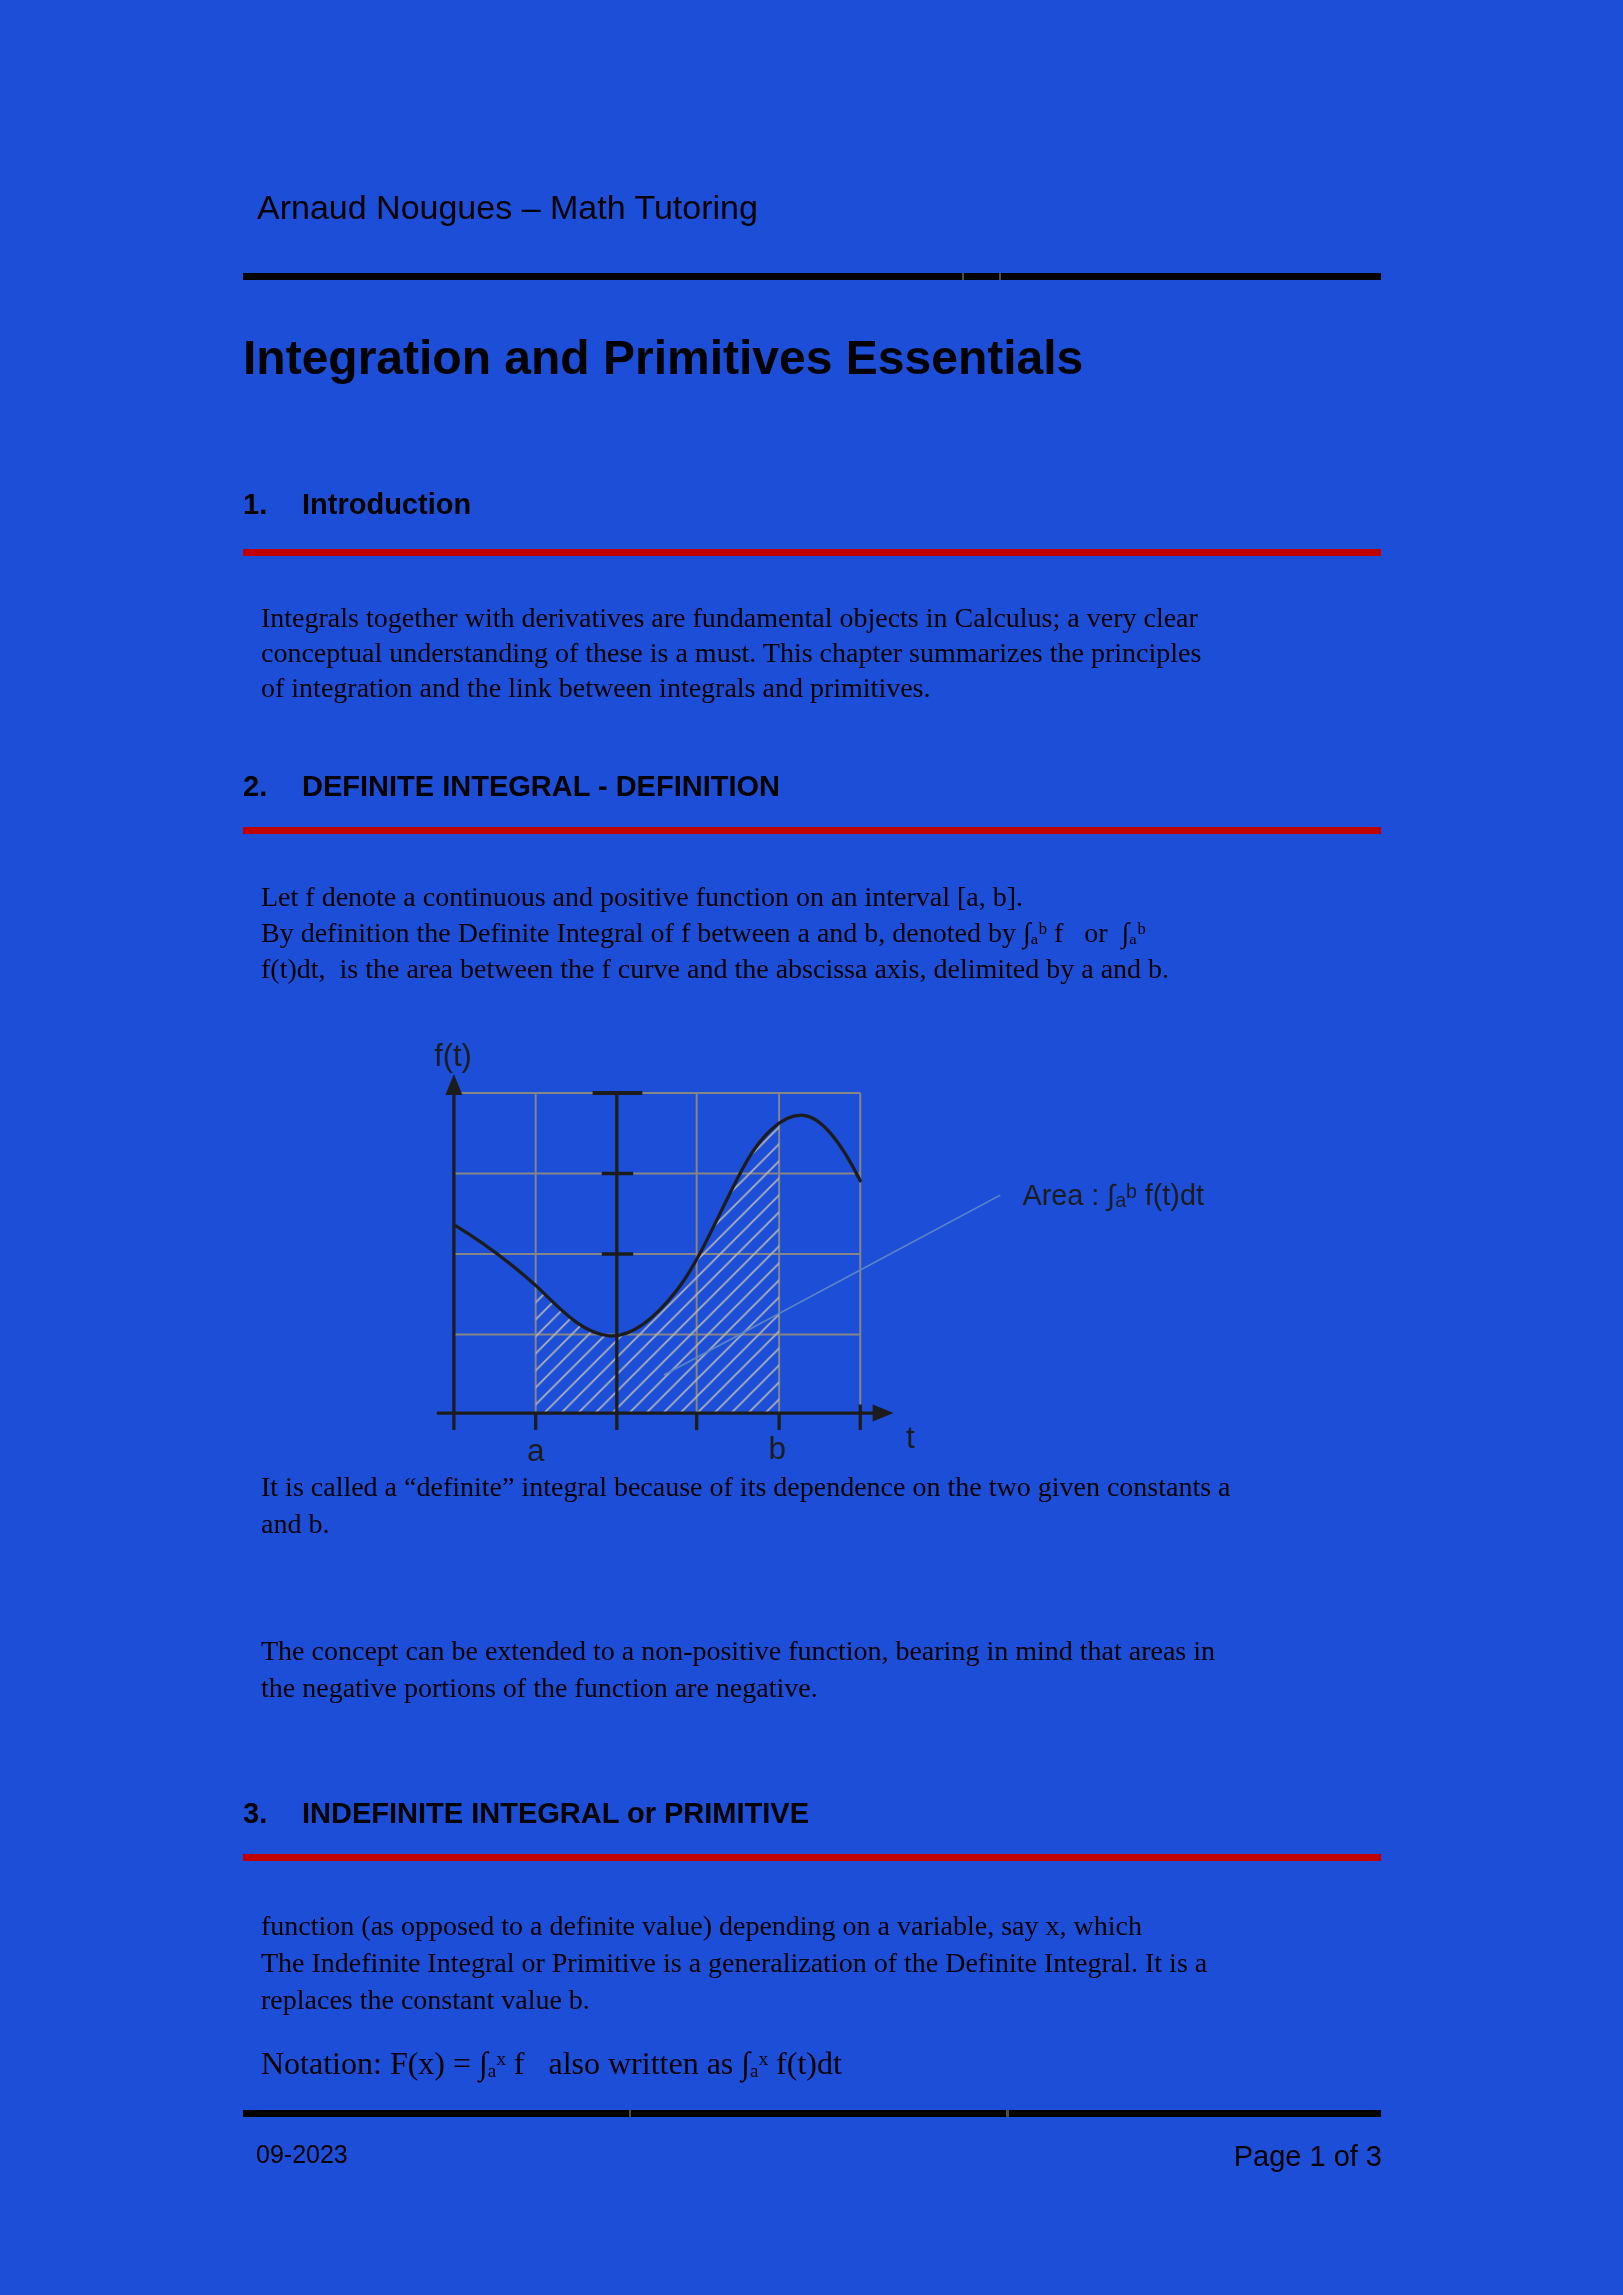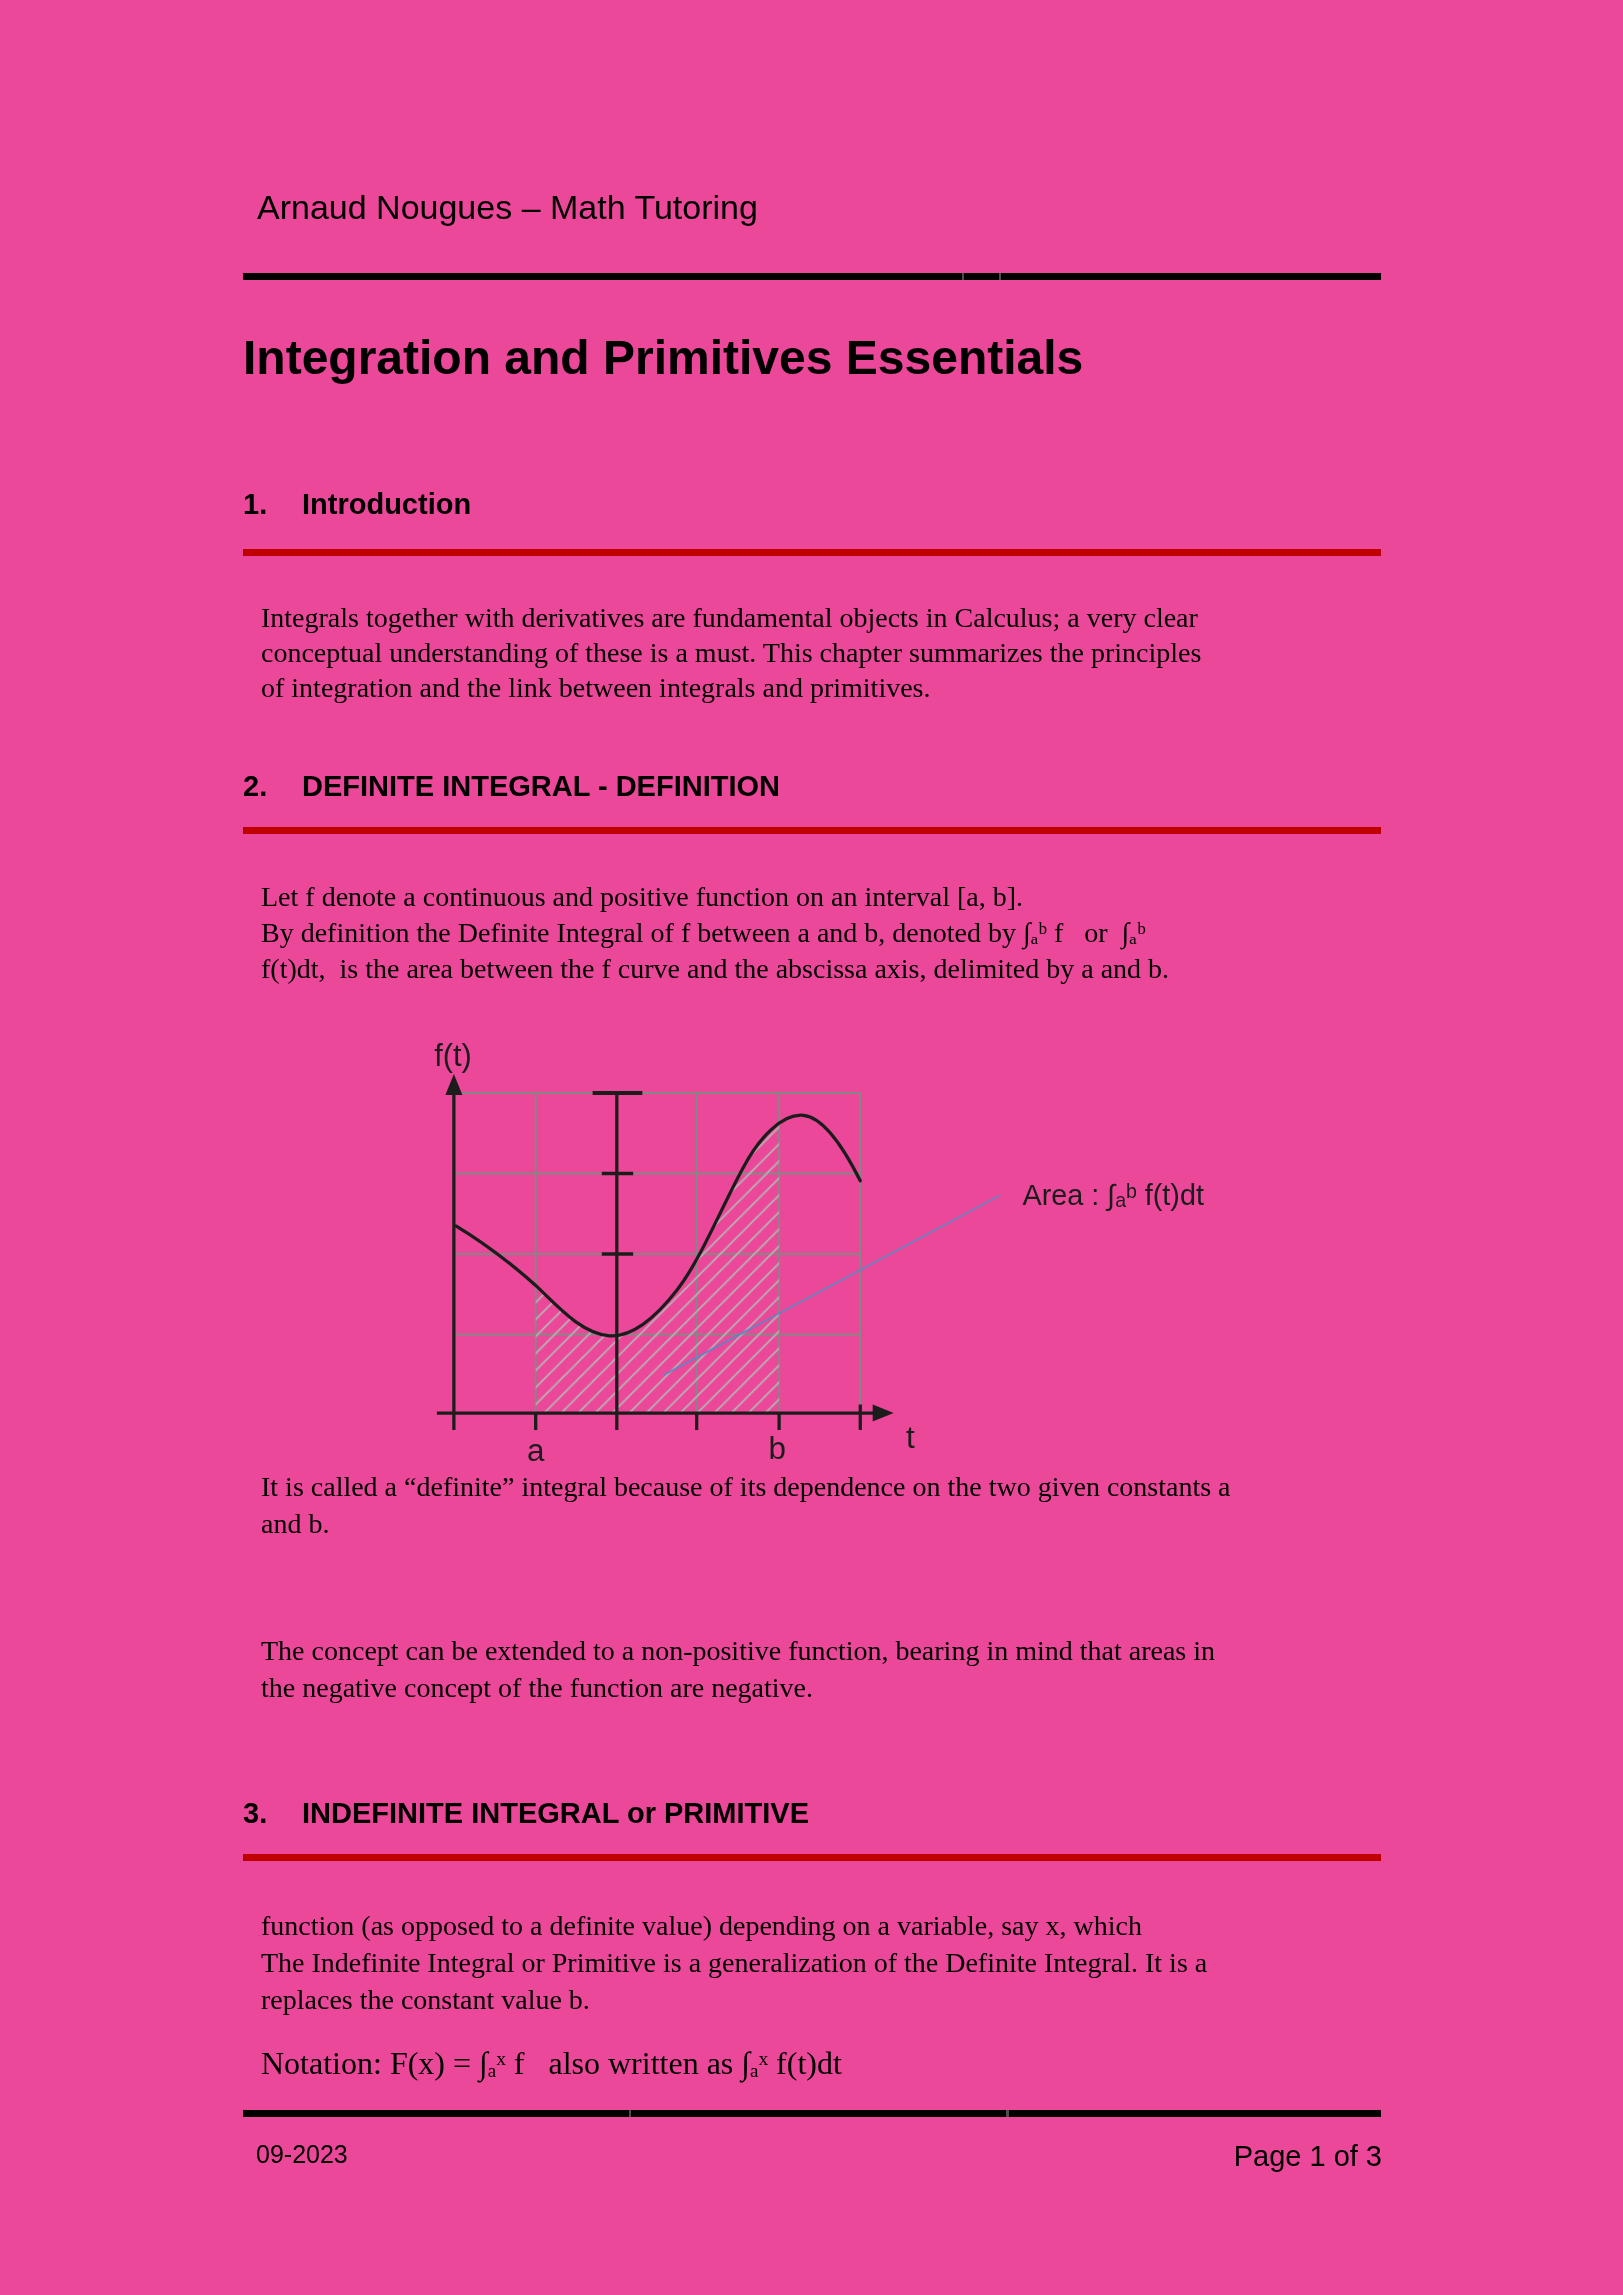--- a/index.html
+++ b/index.html
@@ -1,19 +1,19 @@
 <!DOCTYPE html>
 <html style="font-size:10.5px"><head>
 <meta charset="utf-8">
 <style>
   html,body{margin:0;padding:0;background:#e8e8e8;}
   .page{
     position:relative;
     width:1624px;height:2295px;
-    background:#ec4899;
+    background:#1d4ed8;
     overflow:hidden;
     font-family:"Liberation Serif", serif;
     color:#000;
   }
   .abs{position:absolute;}
   .sans{font-family:"Liberation Sans", sans-serif;}
   .serif{font-family:"Liberation Serif", "DejaVu Sans", serif;margin-left:18px;}
 
   .header-line{left:257px;top:190px;font-size:34px;line-height:1;}
   .rule-black{left:243px;width:1138px;height:6.5px;background:#000;}
@@ -138,21 +138,21 @@
     <text x="1188" y="2228" text-anchor="middle" font-family="Liberation Sans, sans-serif" font-size="48" fill="#1c1c1c">b</text>
     <text x="1563" y="1840" font-family="Liberation Sans, sans-serif" font-size="44" fill="#1c1c1c">Area : ∫ₐᵇ f(t)dt</text>
   </svg>
 
   <div class="abs serif para p3">
     <div class="tline">It is called a “definite” integral because of its dependence on the two given constants a</div>
     <div class="tline">and b.</div>
   </div>
   <div class="abs serif para p4">
     <div class="tline">The concept can be extended to a non-positive function, bearing in mind that areas in</div>
-    <div class="tline">the negative concept of the function are negative.</div>
+    <div class="tline">the negative portions of the function are negative.</div>
   </div>
 
   <div class="abs sans sec-heading h3"><span class="num">3.</span><span>INDEFINITE INTEGRAL or PRIMITIVE</span></div>
   <div class="abs rule-red r3" style="background: rgb(192, 0, 0);"></div>
   <div class="abs serif para p5">
     <div class="tline">function (as opposed to a definite value) depending on a variable, say x, which</div>
     <div class="tline">The Indefinite Integral or Primitive is a generalization of the Definite Integral. It is a</div>
     <div class="tline">replaces the constant value b.</div>
   </div>
   <div class="abs serif notation">Notation: F(x) = ∫ₐˣ f &nbsp; also written as ∫ₐˣ f(t)dt</div>

